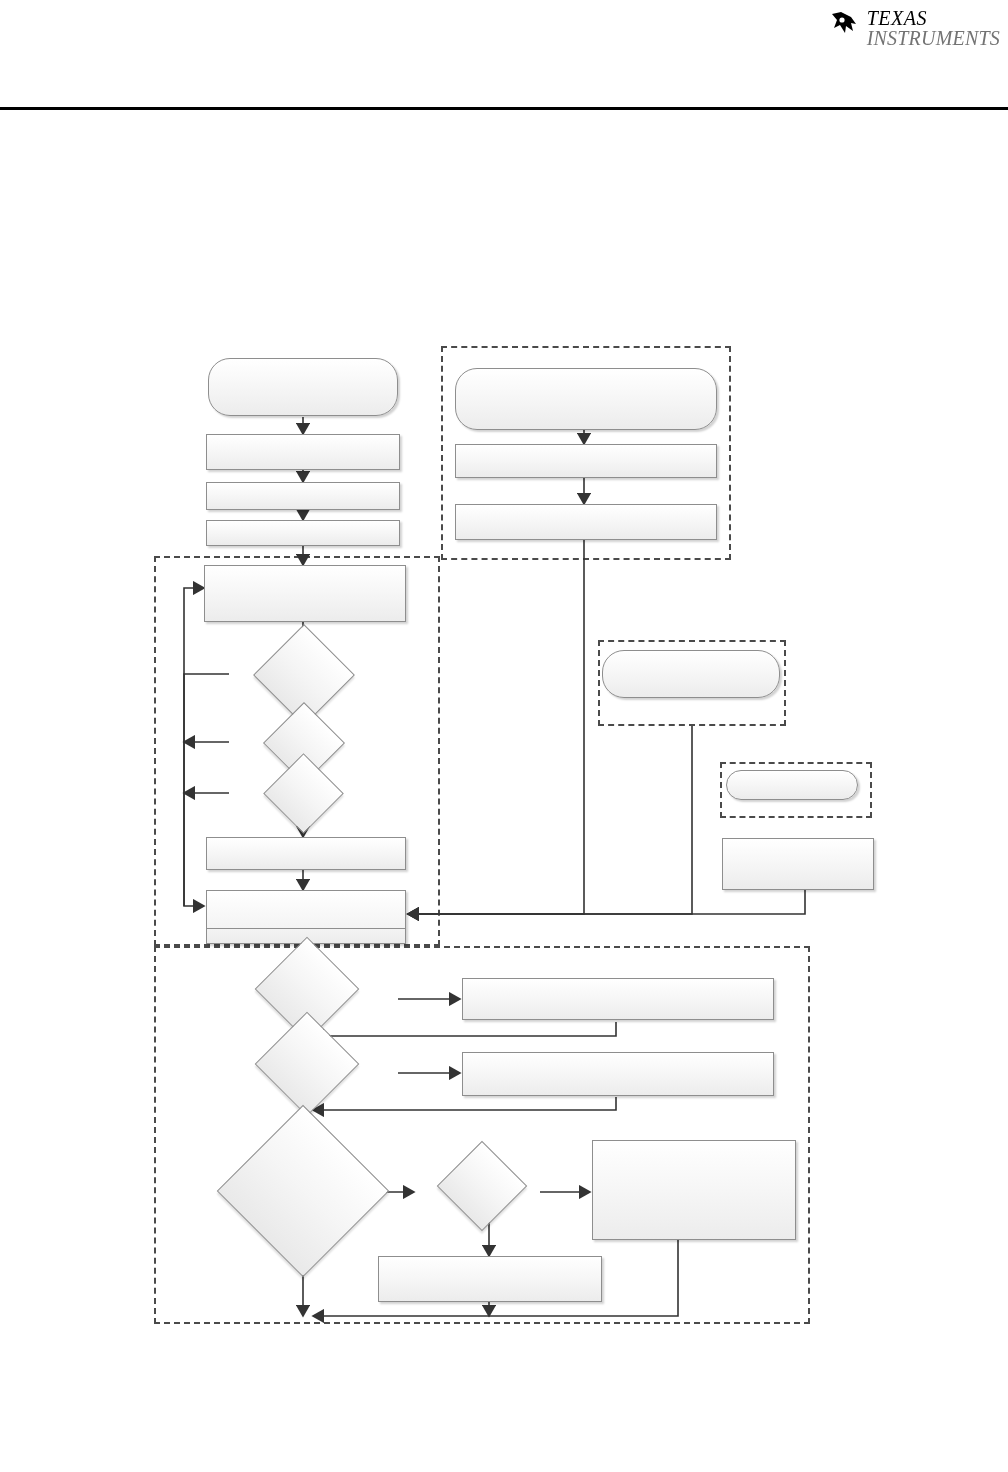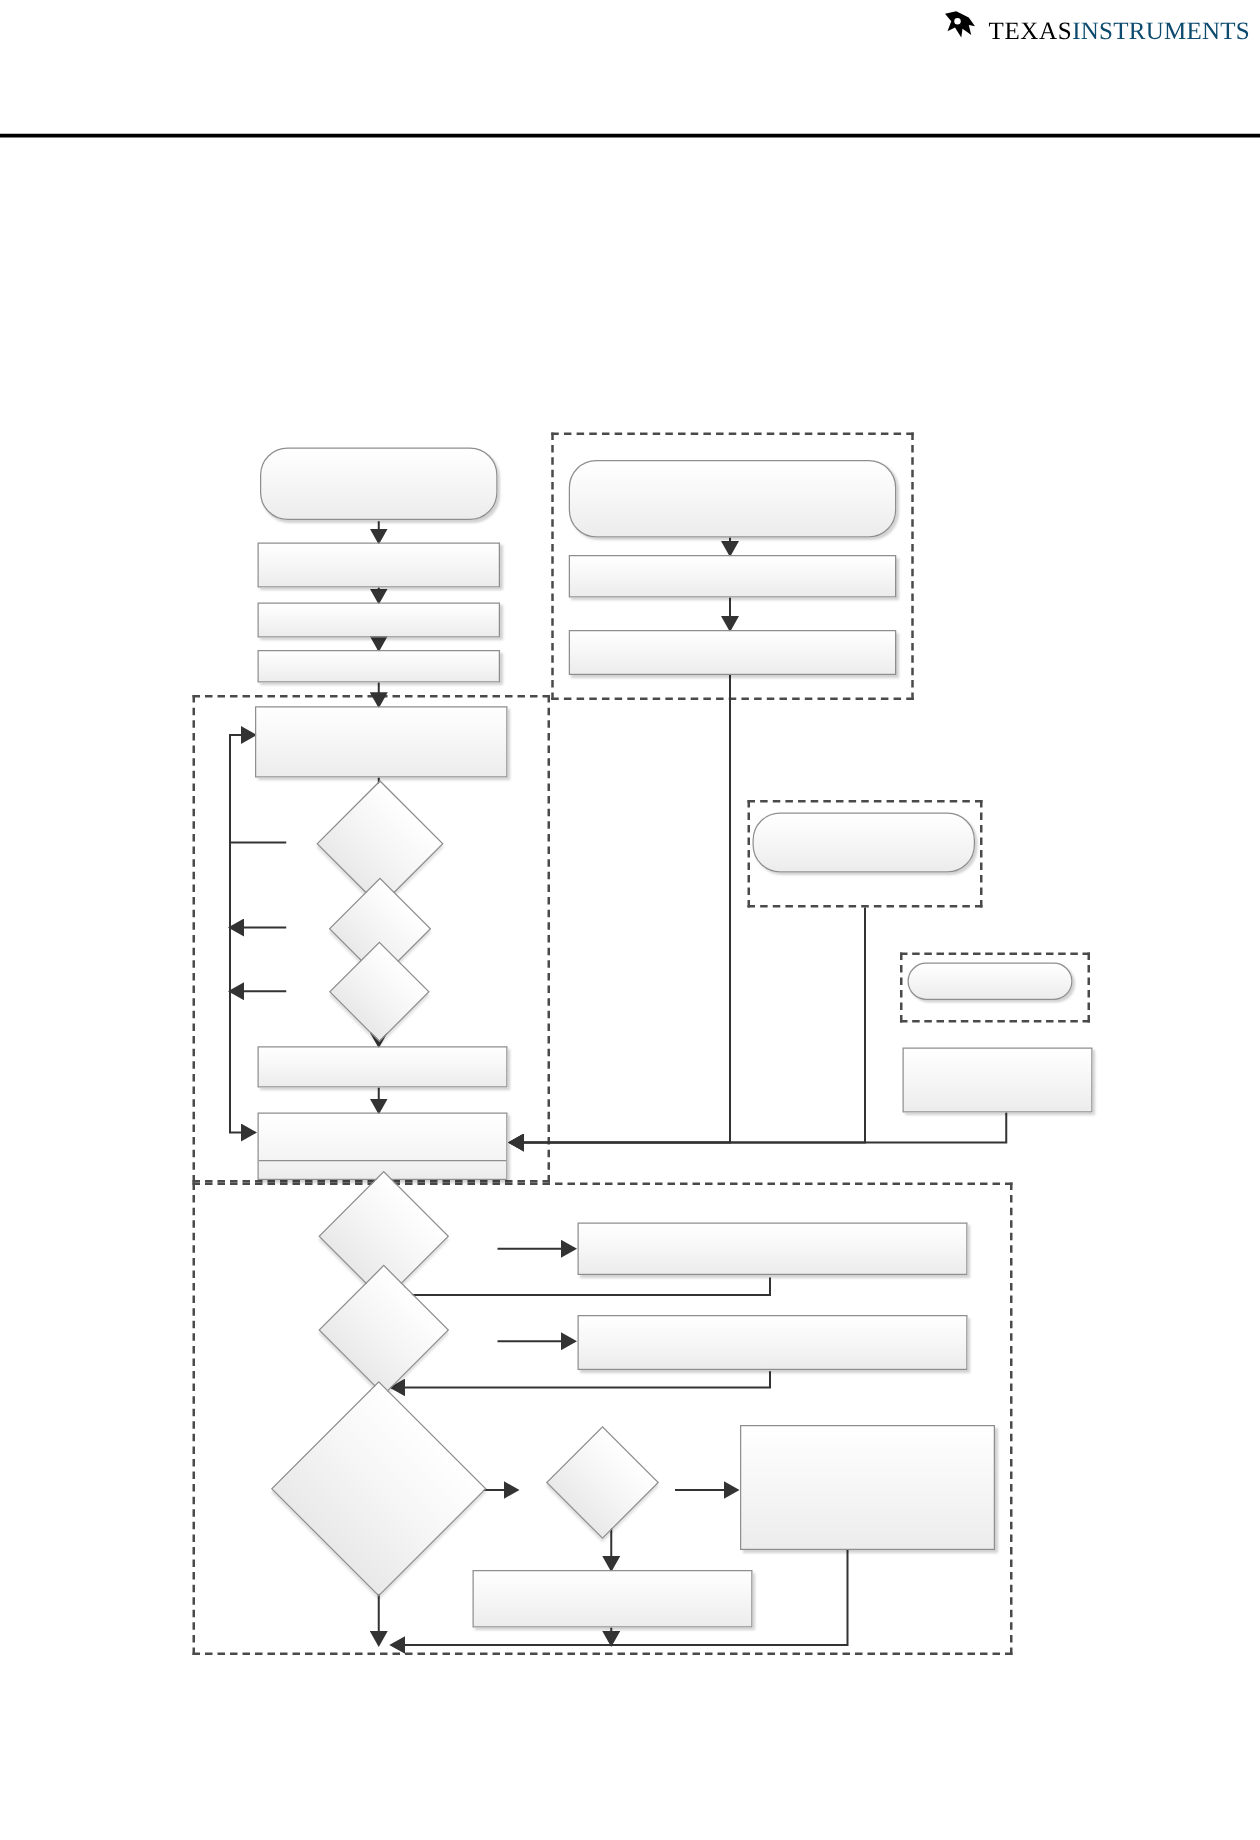--- a/index.html
+++ b/index.html
@@ -15,30 +15,31 @@
   
   .ti-logo{
     position:absolute;right:8px;top:8px;
     display:flex;align-items:center;gap:8px;
   }
   .ti-mark{
     width:30px;height:34px;position:relative;
   }
   .ti-mark svg{display:block;}
   .ti-words{
-    display:flex;flex-direction:row;
+    display:flex;flex-direction:column;
     line-height:1.0;
+    font-style:italic;
   }
   .ti-words .l1{
     font-family:"Liberation Serif", serif;
     font-size:20px;letter-spacing:0.5px;color:#000;
   }
   .ti-words .l2{
     font-family:"Liberation Serif", serif;
-    font-size:20px;letter-spacing:0.2px;color:#0c4a6e;
+    font-size:20px;letter-spacing:0.2px;color:#737373;
   }
   .rule{
     position:absolute;left:0;top:107px;width:1008px;height:3px;background:#000;
   }
 
   
   #diagram{position:absolute;left:0;top:0;width:1008px;height:1472px;}
   .node{
     position:absolute;
     box-sizing:border-box;

